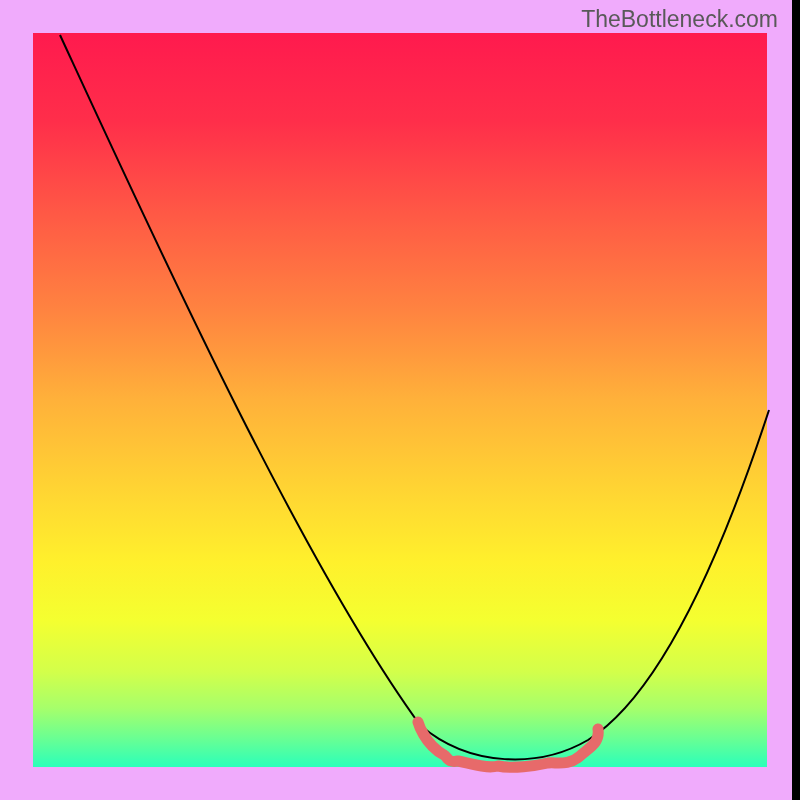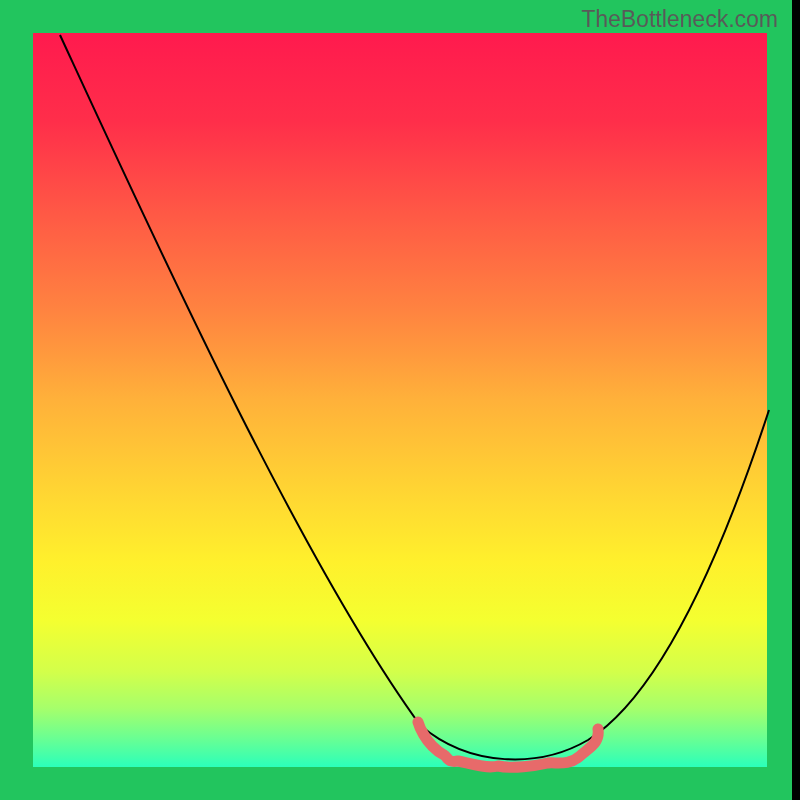--- a/index.html
+++ b/index.html
@@ -7,21 +7,21 @@
     padding: 0;
     width: 800px;
     height: 800px;
     background: #000;
     overflow: hidden;
   }
   .frame {
     position: relative;
     width: 792px;
     height: 800px;
-    background: #22c55e;
+    background: #f0abfc;
   }
   .watermark {
     position: absolute;
     top: 6px;
     right: 14px;
     font-family: Arial, Helvetica, sans-serif;
     font-size: 23px;
     color: #595959;
     letter-spacing: 0px;
     font-weight: 400;

